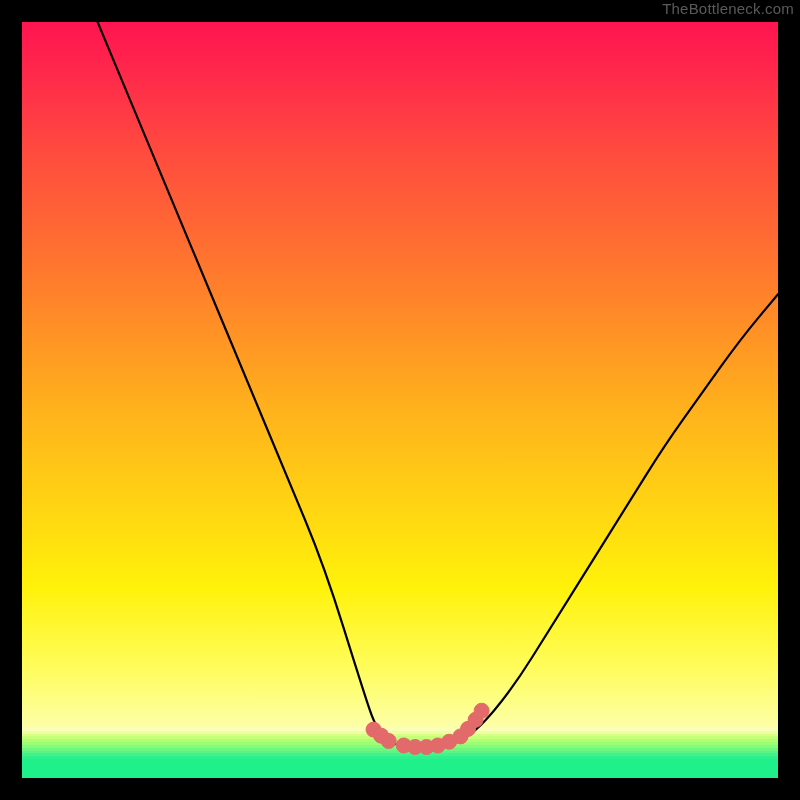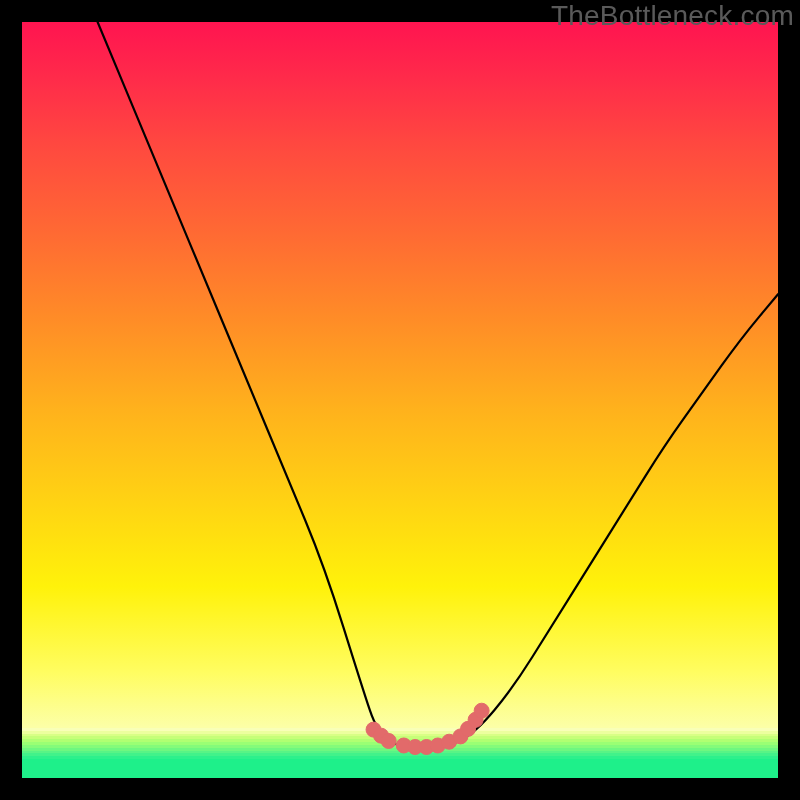--- a/index.html
+++ b/index.html
@@ -69,21 +69,21 @@
     left: 0; top: 0;
     width: 100%; height: 100%;
     pointer-events: none;
   }
 
   .watermark {
     position: absolute;
     top: 0;
     right: 6px;
     color: #5a5a5a;
-    font-size: 28px;
+    font-size: 15px;
     letter-spacing: 0.2px;
   }
 
 </style>
 </head>
 <body>
 
 <div class="frame">
 
   <div class="plot-area">

